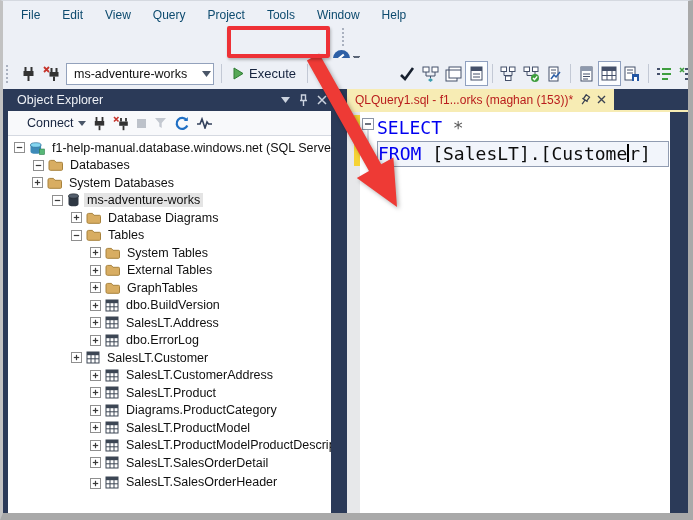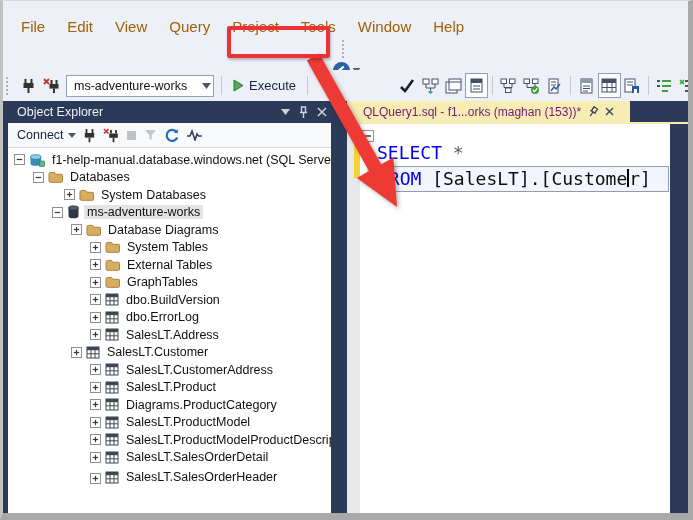--- a/index.html
+++ b/index.html
@@ -8,21 +8,21 @@
 
   .window{
     position:absolute; left:0; top:0; width:693px; height:520px;
     border-top:1px solid #d5d9e0; border-left:3px solid #c2c2c2;
     border-right:5px solid #a9a9a9; border-bottom:7px solid #a9a9a9;
     background:#edf0f6; display:flex; flex-direction:column;
   }
 
   
   .menubar{ height:27px; display:flex; align-items:center; padding-left:7px;
-    font-size:15px; color:#a16207; flex:none;margin-top:12px; }
+    font-size:12px; color:#0c4a6e; flex:none; }
   .menu-item{ padding:0 11px; height:100%; display:flex; align-items:center; }
 
   
   .toolbar{ display:flex; align-items:center; overflow:hidden; white-space:nowrap; flex:none; }
   .tb1{ height:30px;flex-direction:column; }
   .tb2{ height:31px; }
   .grip{ width:7px; height:18px; border-left:2px dotted #aab1bf; margin:0 4px 0 3px; flex:none;}
   .sep{ width:1px; height:19px; background:#c3c9d5; margin:0 4px; flex:none;}
   .tbtn{ height:25px; min-width:23px; display:flex; align-items:center; justify-content:center;
     gap:2px; padding:0 2px; flex:none; }
@@ -41,40 +41,40 @@
 
   
   .main{ flex:1; display:flex; background:#2b3a58; overflow:hidden; position:relative; min-height:0;}
 
   
   .oe{ width:323px; margin-left:5px; display:flex; flex-direction:column; min-width:0; flex:none;}
   .oe-title{ height:22px; color:#eef1f6; font-size:12.5px; display:flex; align-items:center;
     padding:0 4px 0 9px; flex:none;}
   .oe-title-icons{ margin-left:auto; display:flex; gap:9px; align-items:center;}
   .oe-toolbar{ height:25px; background:#f8f9fb; border-bottom:1px solid #d5d9e1; display:flex;
-    align-items:center; gap:7px; padding:0 9px; font-size:12.5px; color:#16243f; flex:none;}
+    align-items:center; gap:7px; padding:0 19px; font-size:12.5px; color:#16243f; flex:none;}
   .oe-tree{ flex:1; background:#fff; overflow:hidden; padding-top:3px; }
   .tree-row{ height:17.5px; display:flex; align-items:center; gap:4px; font-size:12.5px;
     color:#101010; white-space:nowrap; }
   .tw{ width:11px; flex:none; display:flex; }
   .ti{ flex:none; display:flex; }
   .tl{ padding:0 3px; }
   .tl.selected{ background:#e4e4e4; }
 
   
   .editor{ flex:1; margin-left:16px; display:flex; flex-direction:column; min-width:0; }
   .tabstrip{ height:21px; display:flex; background:transparent; flex:none;}
-  .tab{ background:#f7ecb4; display:flex; align-items:center; gap:8px; padding:0 16px;
-    font-size:12px; color:#701a75; flex:none; }
+  .tab{ background:#f7ecb4; display:flex; align-items:center; gap:8px; padding:0 8px;
+    font-size:12px; color:#b91c1c; flex:none; }
   .tab-underline{ height:2px; background:#f7ecb4; flex:none;}
   .editor-body{ flex:1; display:flex; position:relative; background:#fff; min-height:0;}
   .margin-col{ width:13px; background:#e7e8ea; flex:none;}
   .change-bar{ position:absolute; left:7px; top:3px; width:6px; height:51px; background:#f6d335; }
   .outline-col{ width:17px; position:relative; flex:none;}
-  .code-col{ flex:1; padding-top:16px; font-family:"DejaVu Sans Mono","Liberation Mono",monospace;
+  .code-col{ flex:1; padding-top:3px; font-family:"DejaVu Sans Mono","Liberation Mono",monospace;
     font-size:18px; color:#0d0d0d; min-width:0; overflow:hidden;}
   .cl1{ height:26px; line-height:26px; }
   .kw{ color:#0100f0; }
   .star{ color:#5a5a5a; }
   .cl2{ height:26px; line-height:24px; border:1px solid #919cb1; background:#f2f5fb; margin-right:1px;}
   .caret{ display:inline-block; width:2px; height:18px; background:#000; vertical-align:-2px;}
   .right-strip{ width:18px; background:#2b3a58; flex:none;}
 
   
   .hl-rect{ position:absolute; left:227px; top:26px; width:103px; height:32px;
@@ -489,21 +489,21 @@
                 <line x1="2.8" y1="5.5" x2="8.2" y2="5.5" stroke="#3a3a3a" stroke-width="1.2"></line>
               </svg>
             </span>
             <span class="ti">
               <svg width="15" height="12">
                 <path d="M1 3 q0-1.6 1.6-1.6 h3.8 l1.6 1.9 h5.5 q1 0 1 1 v6 q0 1-1 1 h-11 q-1.5 0-1.5-1.5z" fill="#d8ad62" stroke="#a8823c"></path>
               </svg>
             </span>
             <span class="tl">Databases</span>
           </div>
-          <div class="tree-row" style="padding-left: 56px;">
+          <div class="tree-row" style="padding-left: 24px;">
             <span class="tw">
               <svg width="11" height="11">
                 <rect x="0.5" y="0.5" width="10" height="10" fill="#fff" stroke="#8f8f8f"></rect>
                 <line x1="2.8" y1="5.5" x2="8.2" y2="5.5" stroke="#3a3a3a" stroke-width="1.2"></line>
                 <line x1="5.5" y1="2.8" x2="5.5" y2="8.2" stroke="#3a3a3a" stroke-width="1.2"></line>
               </svg>
             </span>
             <span class="ti">
               <svg width="15" height="12">
                 <path d="M1 3 q0-1.6 1.6-1.6 h3.8 l1.6 1.9 h5.5 q1 0 1 1 v6 q0 1-1 1 h-11 q-1.5 0-1.5-1.5z" fill="#d8ad62" stroke="#a8823c"></path>
@@ -534,63 +534,77 @@
                 <line x1="5.5" y1="2.8" x2="5.5" y2="8.2" stroke="#3a3a3a" stroke-width="1.2"></line>
               </svg>
             </span>
             <span class="ti">
               <svg width="15" height="12">
                 <path d="M1 3 q0-1.6 1.6-1.6 h3.8 l1.6 1.9 h5.5 q1 0 1 1 v6 q0 1-1 1 h-11 q-1.5 0-1.5-1.5z" fill="#d8ad62" stroke="#a8823c"></path>
               </svg>
             </span>
             <span class="tl">Database Diagrams</span>
           </div>
-          <div class="tree-row" style="padding-left: 82px;">
-            <span class="tw">
-              <svg width="11" height="11">
-                <rect x="0.5" y="0.5" width="10" height="10" fill="#fff" stroke="#8f8f8f"></rect>
-                <line x1="2.8" y1="5.5" x2="8.2" y2="5.5" stroke="#3a3a3a" stroke-width="1.2"></line>
-                <line x1="5.5" y1="2.8" x2="5.5" y2="8.2" stroke="#3a3a3a" stroke-width="1.2"></line>
+          <div class="tree-row" style="padding-left: 63px;">
+            <span class="tw">
+              <svg width="11" height="11">
+                <rect x="0.5" y="0.5" width="10" height="10" fill="#fff" stroke="#8f8f8f"></rect>
+                <line x1="2.8" y1="5.5" x2="8.2" y2="5.5" stroke="#3a3a3a" stroke-width="1.2"></line>
               </svg>
             </span>
             <span class="ti">
               <svg width="15" height="12">
                 <path d="M1 3 q0-1.6 1.6-1.6 h3.8 l1.6 1.9 h5.5 q1 0 1 1 v6 q0 1-1 1 h-11 q-1.5 0-1.5-1.5z" fill="#d8ad62" stroke="#a8823c"></path>
               </svg>
             </span>
-            <span class="tl">System Tables</span>
+            <span class="tl">Tables</span>
           </div>
           <div class="tree-row" style="padding-left: 82px;">
             <span class="tw">
               <svg width="11" height="11">
                 <rect x="0.5" y="0.5" width="10" height="10" fill="#fff" stroke="#8f8f8f"></rect>
                 <line x1="2.8" y1="5.5" x2="8.2" y2="5.5" stroke="#3a3a3a" stroke-width="1.2"></line>
                 <line x1="5.5" y1="2.8" x2="5.5" y2="8.2" stroke="#3a3a3a" stroke-width="1.2"></line>
               </svg>
             </span>
             <span class="ti">
               <svg width="15" height="12">
                 <path d="M1 3 q0-1.6 1.6-1.6 h3.8 l1.6 1.9 h5.5 q1 0 1 1 v6 q0 1-1 1 h-11 q-1.5 0-1.5-1.5z" fill="#d8ad62" stroke="#a8823c"></path>
               </svg>
             </span>
-            <span class="tl">External Tables</span>
+            <span class="tl">System Tables</span>
           </div>
           <div class="tree-row" style="padding-left: 82px;">
             <span class="tw">
               <svg width="11" height="11">
                 <rect x="0.5" y="0.5" width="10" height="10" fill="#fff" stroke="#8f8f8f"></rect>
                 <line x1="2.8" y1="5.5" x2="8.2" y2="5.5" stroke="#3a3a3a" stroke-width="1.2"></line>
                 <line x1="5.5" y1="2.8" x2="5.5" y2="8.2" stroke="#3a3a3a" stroke-width="1.2"></line>
               </svg>
             </span>
             <span class="ti">
               <svg width="15" height="12">
                 <path d="M1 3 q0-1.6 1.6-1.6 h3.8 l1.6 1.9 h5.5 q1 0 1 1 v6 q0 1-1 1 h-11 q-1.5 0-1.5-1.5z" fill="#d8ad62" stroke="#a8823c"></path>
               </svg>
             </span>
+            <span class="tl">External Tables</span>
+          </div>
+          <div class="tree-row" style="padding-left: 82px;">
+            <span class="tw">
+              <svg width="11" height="11">
+                <rect x="0.5" y="0.5" width="10" height="10" fill="#fff" stroke="#8f8f8f"></rect>
+                <line x1="2.8" y1="5.5" x2="8.2" y2="5.5" stroke="#3a3a3a" stroke-width="1.2"></line>
+                <line x1="5.5" y1="2.8" x2="5.5" y2="8.2" stroke="#3a3a3a" stroke-width="1.2"></line>
+              </svg>
+            </span>
+            <span class="ti">
+              <svg width="15" height="12">
+                <path d="M1 3 q0-1.6 1.6-1.6 h3.8 l1.6 1.9 h5.5 q1 0 1 1 v6 q0 1-1 1 h-11 q-1.5 0-1.5-1.5z" fill="#d8ad62" stroke="#a8823c"></path>
+              </svg>
+            </span>
             <span class="tl">GraphTables</span>
           </div>
           <div class="tree-row" style="padding-left: 82px;">
             <span class="tw">
               <svg width="11" height="11">
                 <rect x="0.5" y="0.5" width="10" height="10" fill="#fff" stroke="#8f8f8f"></rect>
                 <line x1="2.8" y1="5.5" x2="8.2" y2="5.5" stroke="#3a3a3a" stroke-width="1.2"></line>
                 <line x1="5.5" y1="2.8" x2="5.5" y2="8.2" stroke="#3a3a3a" stroke-width="1.2"></line>
               </svg>
             </span>
@@ -615,40 +629,40 @@
             </span>
             <span class="ti">
               <svg width="14" height="13">
                 <rect x="1" y="1" width="12" height="11" fill="#fff" stroke="#3c4654"></rect>
                 <rect x="1" y="1" width="12" height="3.2" fill="#3c4654"></rect>
                 <line x1="5" y1="4" x2="5" y2="12" stroke="#3c4654"></line>
                 <line x1="9" y1="4" x2="9" y2="12" stroke="#3c4654"></line>
                 <line x1="1" y1="7.8" x2="13" y2="7.8" stroke="#3c4654"></line>
               </svg>
             </span>
+            <span class="tl">SalesLT.Address</span>
+          </div>
+          <div class="tree-row" style="padding-left: 82px;">
+            <span class="tw">
+              <svg width="11" height="11">
+                <rect x="0.5" y="0.5" width="10" height="10" fill="#fff" stroke="#8f8f8f"></rect>
+                <line x1="2.8" y1="5.5" x2="8.2" y2="5.5" stroke="#3a3a3a" stroke-width="1.2"></line>
+                <line x1="5.5" y1="2.8" x2="5.5" y2="8.2" stroke="#3a3a3a" stroke-width="1.2"></line>
+              </svg>
+            </span>
+            <span class="ti">
+              <svg width="14" height="13">
+                <rect x="1" y="1" width="12" height="11" fill="#fff" stroke="#3c4654"></rect>
+                <rect x="1" y="1" width="12" height="3.2" fill="#3c4654"></rect>
+                <line x1="5" y1="4" x2="5" y2="12" stroke="#3c4654"></line>
+                <line x1="9" y1="4" x2="9" y2="12" stroke="#3c4654"></line>
+                <line x1="1" y1="7.8" x2="13" y2="7.8" stroke="#3c4654"></line>
+              </svg>
+            </span>
             <span class="tl">dbo.ErrorLog</span>
-          </div>
-          <div class="tree-row" style="padding-left: 82px;">
-            <span class="tw">
-              <svg width="11" height="11">
-                <rect x="0.5" y="0.5" width="10" height="10" fill="#fff" stroke="#8f8f8f"></rect>
-                <line x1="2.8" y1="5.5" x2="8.2" y2="5.5" stroke="#3a3a3a" stroke-width="1.2"></line>
-                <line x1="5.5" y1="2.8" x2="5.5" y2="8.2" stroke="#3a3a3a" stroke-width="1.2"></line>
-              </svg>
-            </span>
-            <span class="ti">
-              <svg width="14" height="13">
-                <rect x="1" y="1" width="12" height="11" fill="#fff" stroke="#3c4654"></rect>
-                <rect x="1" y="1" width="12" height="3.2" fill="#3c4654"></rect>
-                <line x1="5" y1="4" x2="5" y2="12" stroke="#3c4654"></line>
-                <line x1="9" y1="4" x2="9" y2="12" stroke="#3c4654"></line>
-                <line x1="1" y1="7.8" x2="13" y2="7.8" stroke="#3c4654"></line>
-              </svg>
-            </span>
-            <span class="tl">SalesLT.Address</span>
           </div>
           <div class="tree-row" style="padding-left: 63px;">
             <span class="tw">
               <svg width="11" height="11">
                 <rect x="0.5" y="0.5" width="10" height="10" fill="#fff" stroke="#8f8f8f"></rect>
                 <line x1="2.8" y1="5.5" x2="8.2" y2="5.5" stroke="#3a3a3a" stroke-width="1.2"></line>
                 <line x1="5.5" y1="2.8" x2="5.5" y2="8.2" stroke="#3a3a3a" stroke-width="1.2"></line>
               </svg>
             </span>
             <span class="ti">

